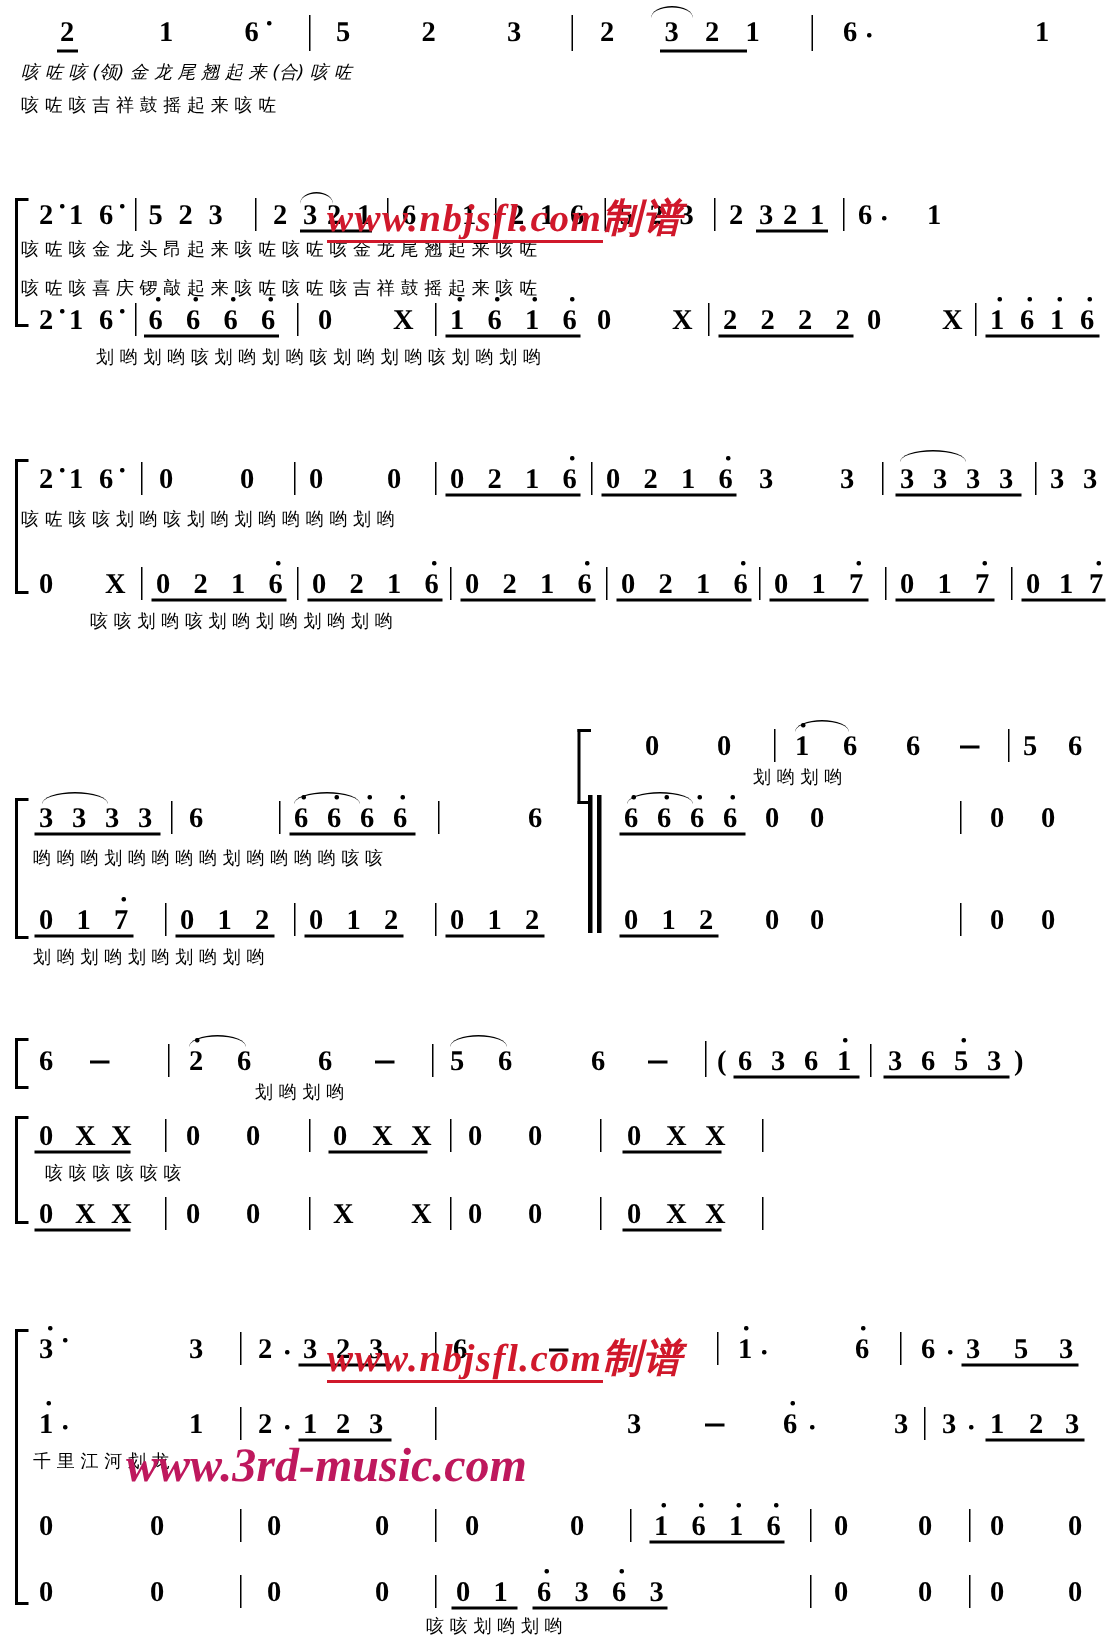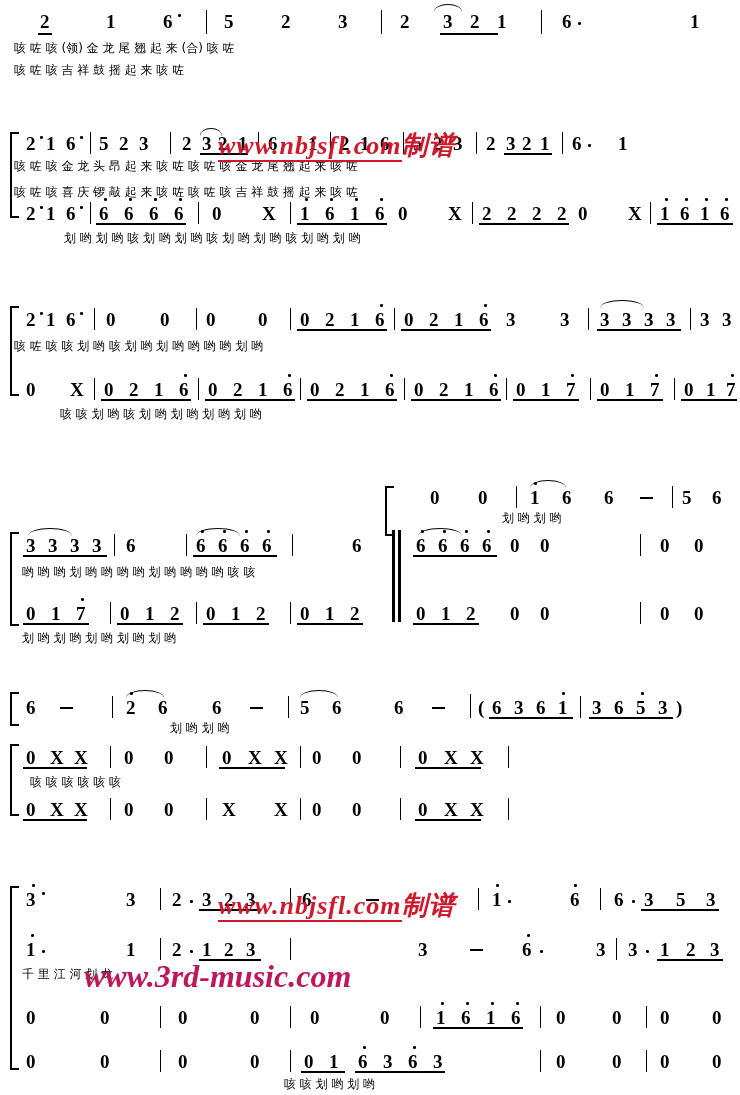--- a/index.html
+++ b/index.html
@@ -82,21 +82,21 @@
     <div class="tie" style="left:434px;top:4px;width:28px;"></div>
     <div class="cell num" style="left:443px;top:12px;">3</div>
     <div class="cell num" style="left:470px;top:12px;">2</div>
     <div class="under1" style="left:440px;top:33px;width:58px;"></div>
     <div class="cell num" style="left:497px;top:12px;">1</div>
     <div class="bar" style="left:541px;top:10px;height:24px;"></div>
     <div class="cell num" style="left:562px;top:12px;">6</div>
     <div class="dot" style="left:578px;top:22px;"></div>
     <div class="cell num" style="left:690px;top:12px;">1</div>
 
-    <div class="cell lyr" style="left:14px;top:42px;letter-spacing:0;">咳 咗 咳 (领) 金 龙 尾 翘 起 来 (合) 咳 咗</div>
+    <div class="cell lyr" style="left:14px;top:42px;letter-spacing:0;font-style:italic;">咳 咗 咳 (领) 金 龙 尾 翘 起 来 (合) 咳 咗</div>
     <div class="cell lyr" style="left:14px;top:64px;letter-spacing:0;">咳 咗 咳 吉 祥 鼓 摇 起 来 咳 咗</div>
   </div>
 
   <div>
     <div class="brace" style="left:10px;top:132px;height:82px;"></div>
 
     <div class="cell num" style="left:26px;top:134px;">2</div>
     <div class="cell num" style="left:46px;top:134px;">1</div>
     <div class="cell num" style="left:66px;top:134px;">6</div>
     <div class="dot" style="left:40px;top:136px;"></div>

